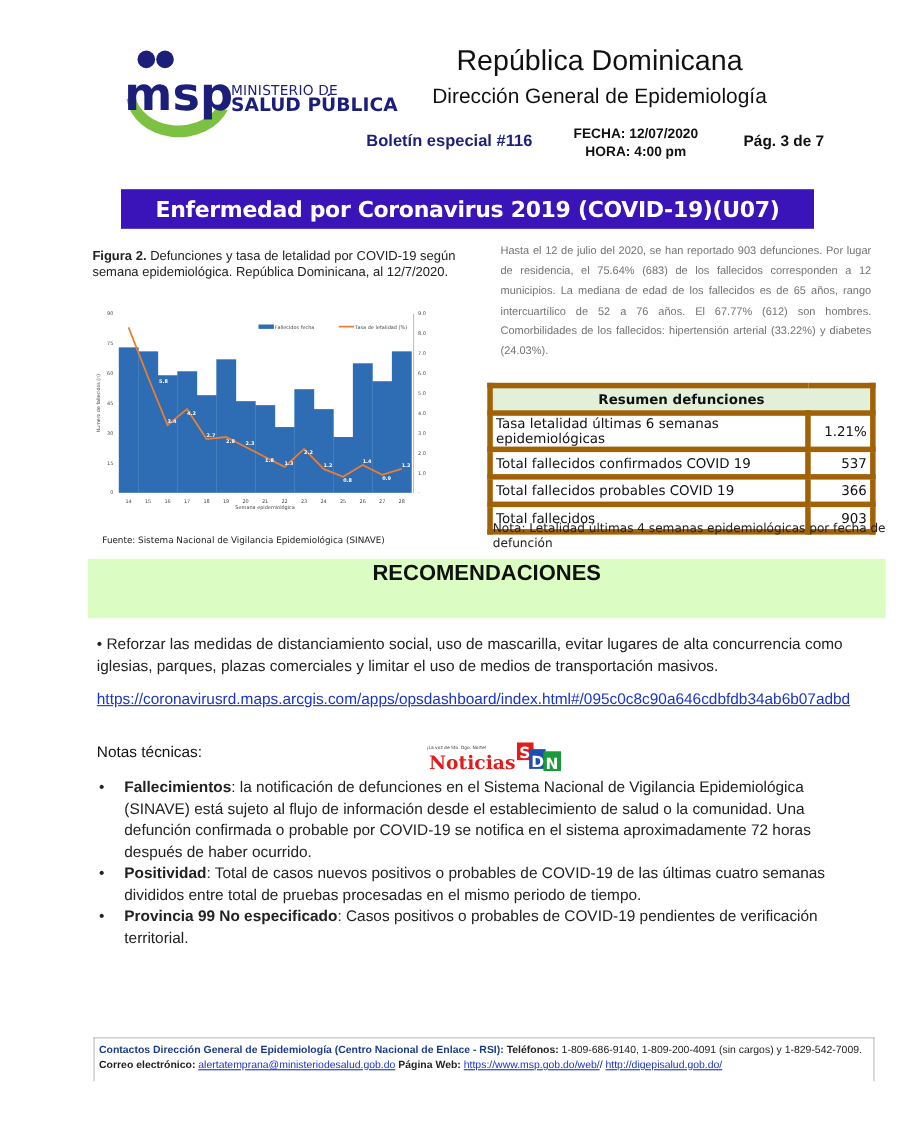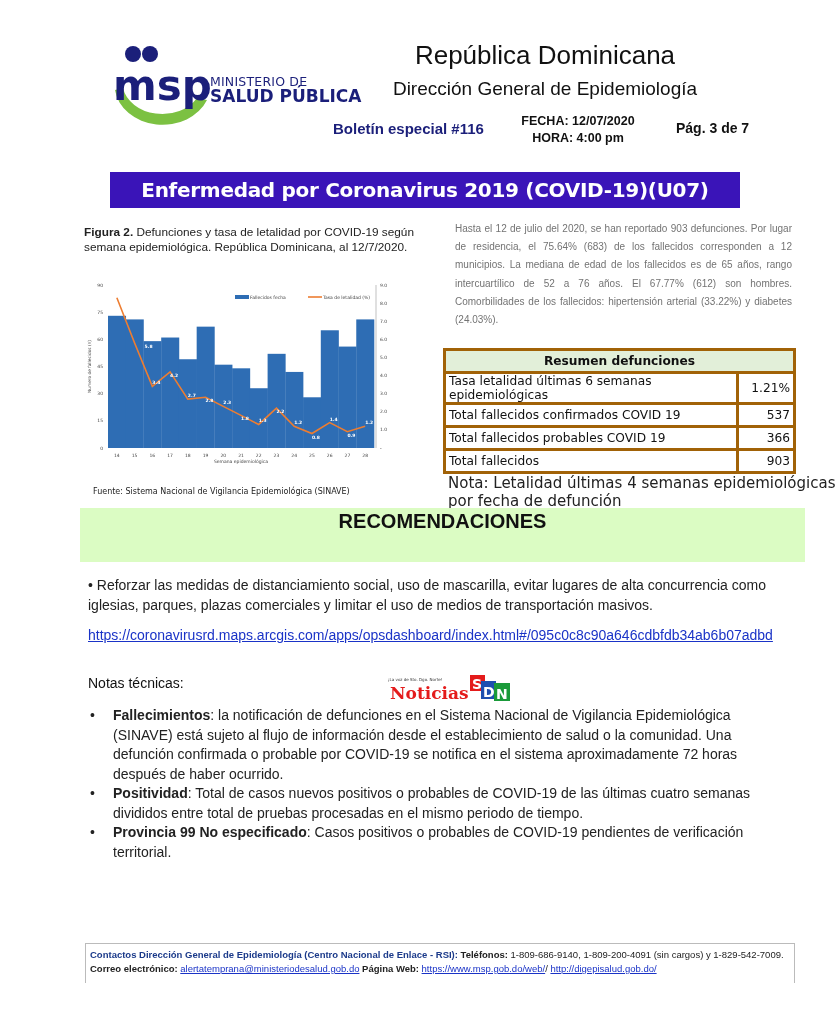--- a/index.html
+++ b/index.html
@@ -18,24 +18,24 @@
   .banner{left:110px;top:172px;width:630px;height:36px;background:#3a14b8;color:#fff;font-size:20px;font-weight:bold;text-align:center;line-height:36px;font-family:"DejaVu Sans",sans-serif;letter-spacing:-0.3px;}
   
   .fig-cap{left:84px;top:225px;width:330px;font-size:11.8px;line-height:15px;text-align:justify;color:#222;}
   .fig-cap b{font-weight:bold;}
   .chart{left:82px;top:278px;width:330px;height:192px;}
   .fuente{left:93px;top:487px;font-size:8px;font-weight:normal;font-family:"DejaVu Sans",sans-serif;color:#222;}
   
   .summary{left:455px;top:220px;width:337px;font-size:10px;line-height:18.2px;text-align:justify;color:#737373;}
   
   .res{left:443px;top:348px;width:353px;border-collapse:collapse;font-family:"DejaVu Sans",sans-serif;font-size:12.2px;color:#111;}
-  .res td,.res th{border:3px solid #a16207;padding:0 3px;height:20px;}
+  .res td,.res th{border:5px solid #a16207;padding:0 3px;height:20px;}
   .res th{background:#e2efd9;font-weight:bold;text-align:center;height:20px;}
   .res td.v{text-align:right;width:48px;}
-  .res-note{left:448px;top:474px;font-size:15px;font-family:"DejaVu Sans",sans-serif;color:#222;}
+  .res-note{left:448px;top:474px;font-size:11px;font-family:"DejaVu Sans",sans-serif;color:#222;}
   
   .rec{left:80px;top:508px;width:725px;height:54px;background:#dbfcc3;}
   .rec-title{left:80px;top:510px;width:725px;text-align:center;font-size:20px;font-weight:bold;}
   .p{font-size:14px;line-height:19.5px;color:#222;}
   .rec1{left:88px;top:576px;width:705px;}
   .rec2{left:88px;top:626px;width:705px;}
   .link{color:#1a33c7;text-decoration:underline;}
   .notas{left:88px;top:675px;font-size:14px;}
   .sdn{left:388px;top:672px;width:130px;height:30px;}
   .notes{left:88px;top:706px;width:705px;}

